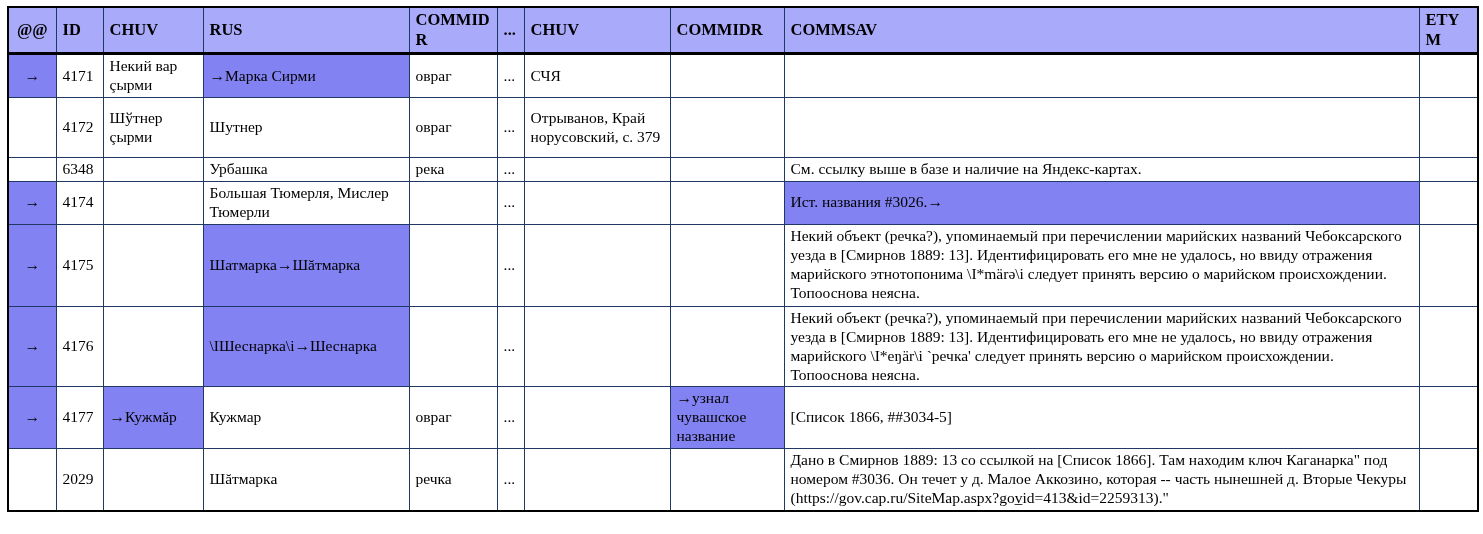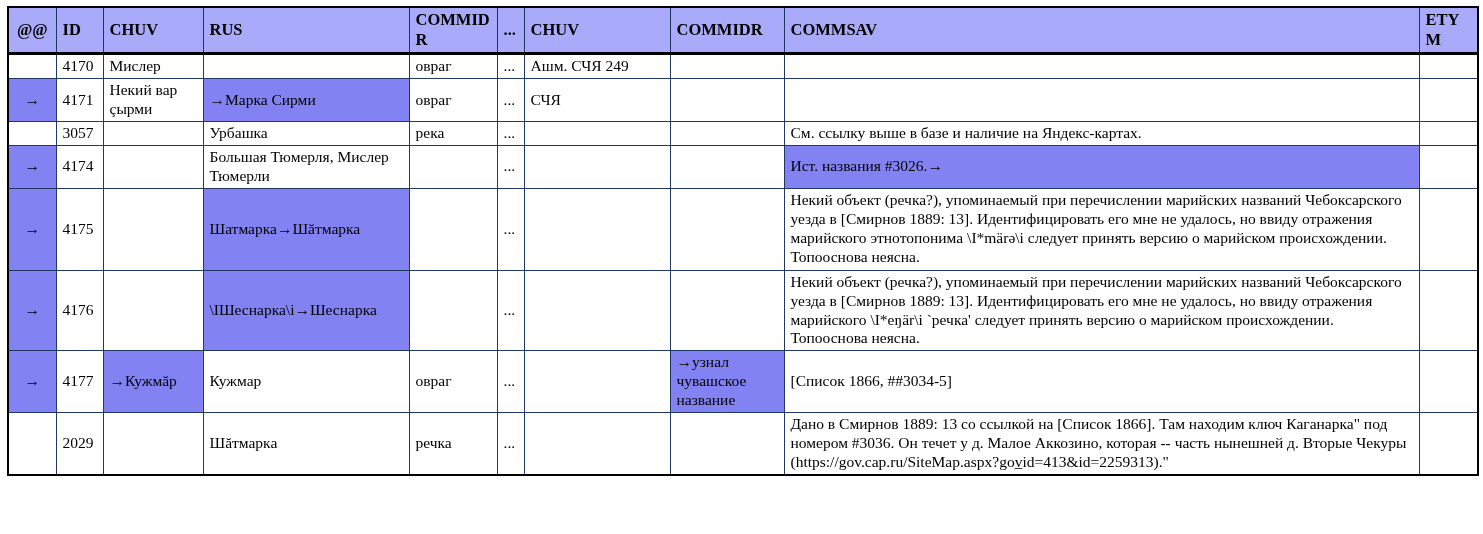--- a/index.html
+++ b/index.html
@@ -89,47 +89,47 @@
           <th class="col-rus">RUS</th>
           <th class="col-objtype">COMMIDR</th>
           <th class="col-dots">...</th>
           <th class="col-page">CHUV</th>
           <th class="col-commidr">COMMIDR</th>
           <th class="col-commsav">COMMSAV</th>
           <th class="col-etym">ETYM</th>
         </tr>
     </thead>
     <tbody>
-        <tr style="height: 23px;">
-          <td class="cell-atat"></td>
-          <td class="cell-id">4170</td>
-          <td class="cell-chuv">Мислер</td>
-          <td class="cell-rus"></td>
-          <td class="cell-objtype">овраг</td>
-          <td class="cell-dots">...</td>
-          <td class="cell-page">Ашм. СЧЯ 249</td>
-          <td class="cell-commidr"></td>
-          <td class="cell-commsav"></td>
-          <td class="cell-etym"></td>
-        </tr>
         <tr style="height: 41px;">
           <td class="cell-atat hl">→</td>
           <td class="cell-id">4171</td>
           <td class="cell-chuv">Некий вар çырми</td>
           <td class="cell-rus hl">→Марка Сирми</td>
           <td class="cell-objtype">овраг</td>
           <td class="cell-dots">...</td>
           <td class="cell-page">СЧЯ</td>
           <td class="cell-commidr"></td>
           <td class="cell-commsav"></td>
           <td class="cell-etym"></td>
         </tr>
+        <tr style="height: 60px;">
+          <td class="cell-atat"></td>
+          <td class="cell-id">4172</td>
+          <td class="cell-chuv">Шўтнер çырми</td>
+          <td class="cell-rus">Шутнер</td>
+          <td class="cell-objtype">овраг</td>
+          <td class="cell-dots">...</td>
+          <td class="cell-page">Отрыванов, Край норусовский, с. 379</td>
+          <td class="cell-commidr"></td>
+          <td class="cell-commsav"></td>
+          <td class="cell-etym"></td>
+        </tr>
         <tr style="height: 23px;">
           <td class="cell-atat"></td>
-          <td class="cell-id">3057</td>
+          <td class="cell-id">6348</td>
           <td class="cell-chuv"></td>
           <td class="cell-rus">Урбашка</td>
           <td class="cell-objtype">река</td>
           <td class="cell-dots">...</td>
           <td class="cell-page"></td>
           <td class="cell-commidr"></td>
           <td class="cell-commsav">См. ссылку выше в базе и наличие на Яндекс-картах.</td>
           <td class="cell-etym"></td>
         </tr>
         <tr style="height: 42px;">

